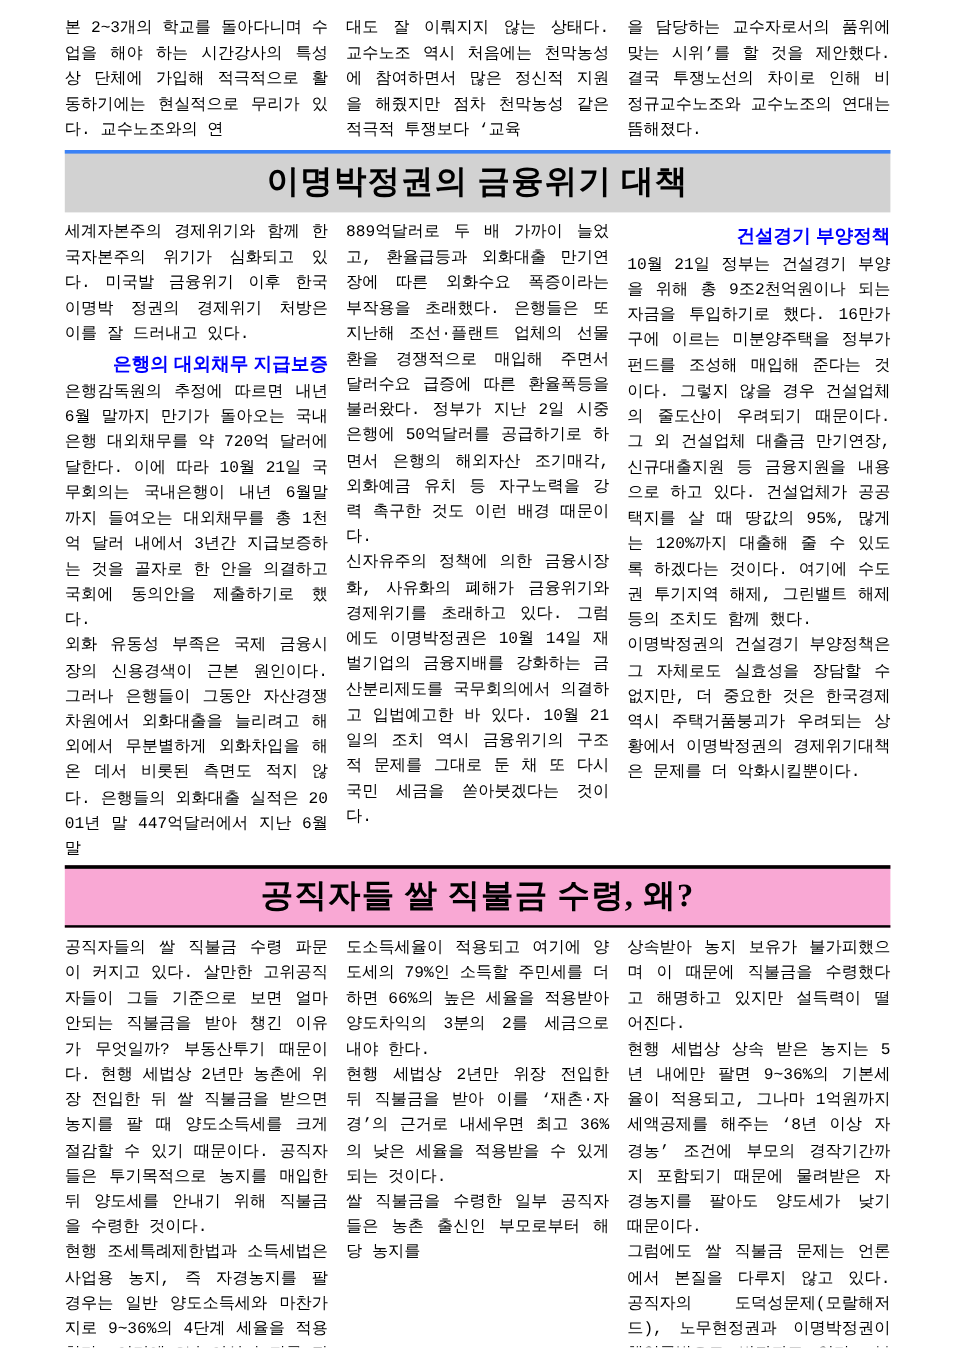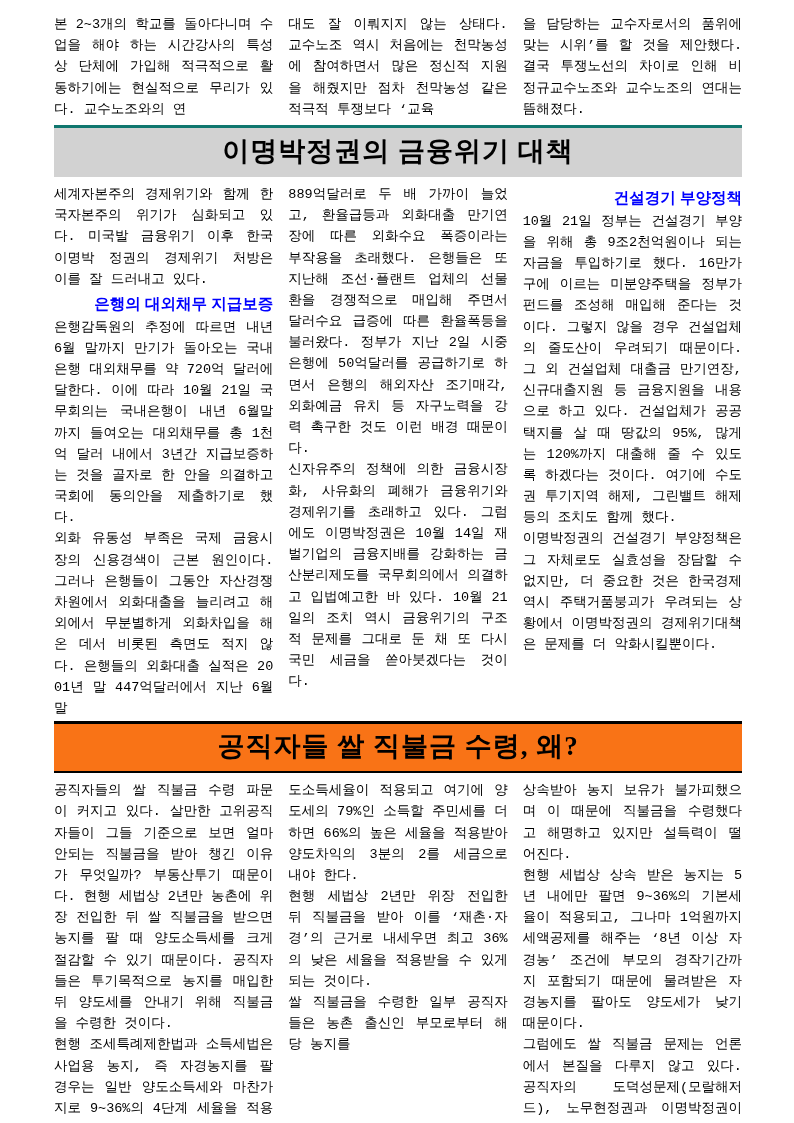--- a/index.html
+++ b/index.html
@@ -30,36 +30,36 @@
     font-weight: bold;
     font-size: 15.5px;
     line-height: 1.4;
     margin: 3px 0 2px 0;
     text-align: right;
     word-break: keep-all;
   }
   .top-section { min-height: 90px; }
   .banner {
     margin-top: 5px;
-    border-top: 3px solid #0f766e;
+    border-top: 3px solid #3b82f6;
     background: #d2d2d2;
     text-align: center;
     padding: 5px 0 8px 0;
   }
   .headline-text {
     font-size: 27px;
     font-weight: bold;
     letter-spacing: 1px;
     font-family: "Liberation Serif", "DejaVu Serif", serif;
   }
   .article1-section { margin-top: 7px; min-height: 460px; }
   .headline2 {
     border-top: 3px solid #000;
     border-bottom: 2px solid #000;
-    background: #f97316;
+    background: #f9a8d4;
     text-align: center;
     padding: 4px 0 7px 0;
     margin-top: 2px;
   }
   .article2-section { margin-top: 7px; min-height: 390px; }
 </style>
 </head>
 <body>
 
 <div class="page">

